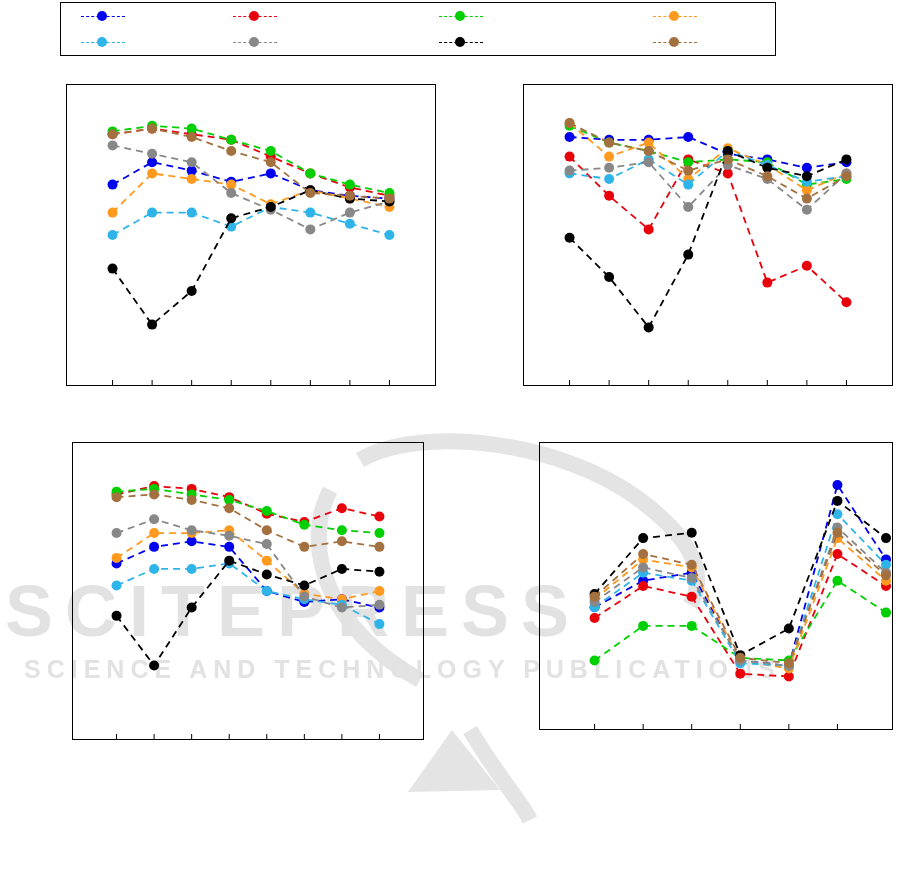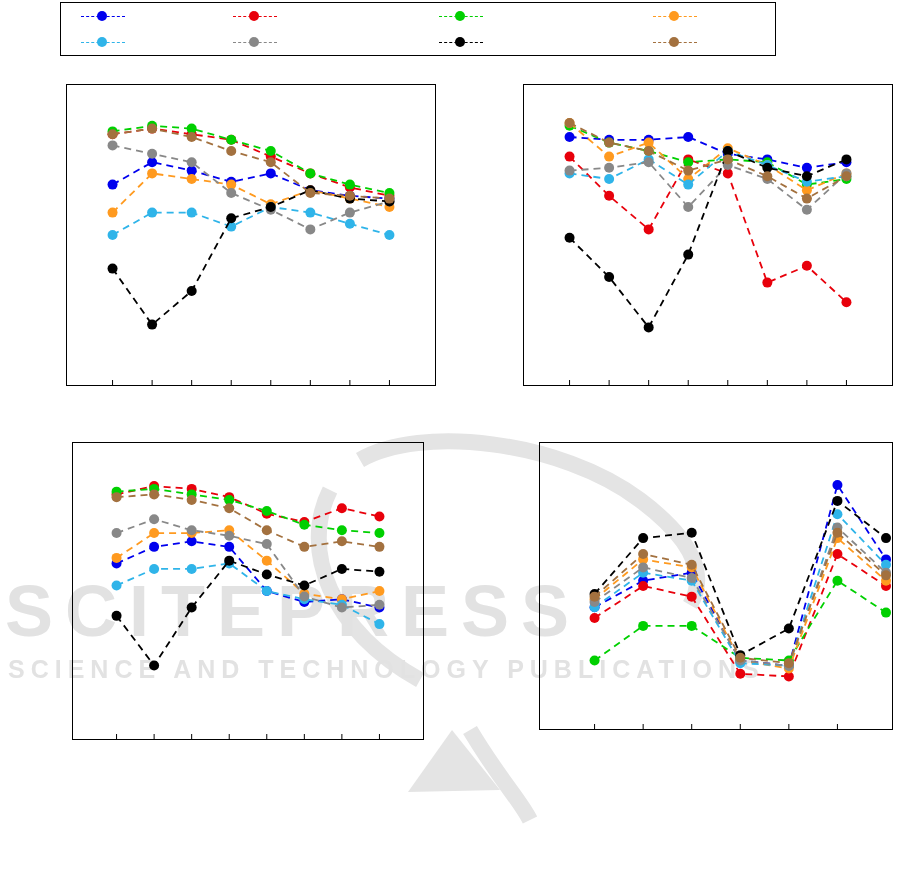--- a/index.html
+++ b/index.html
@@ -37,21 +37,21 @@
     letter-spacing: 4px;
     white-space: nowrap;
   }
   .wm-main {
     left: 5px;
     top: 140px;
     font-size: 72px;
     letter-spacing: 12px;
   }
   .wm-sub {
-    left: 8px;
+    left: 24px;
     top: 225px;
     font-size: 25px;
     letter-spacing: 6px;
   }
 
   
   .legend-box {
     position: absolute;
     left: 60px;
     top: 2px;

